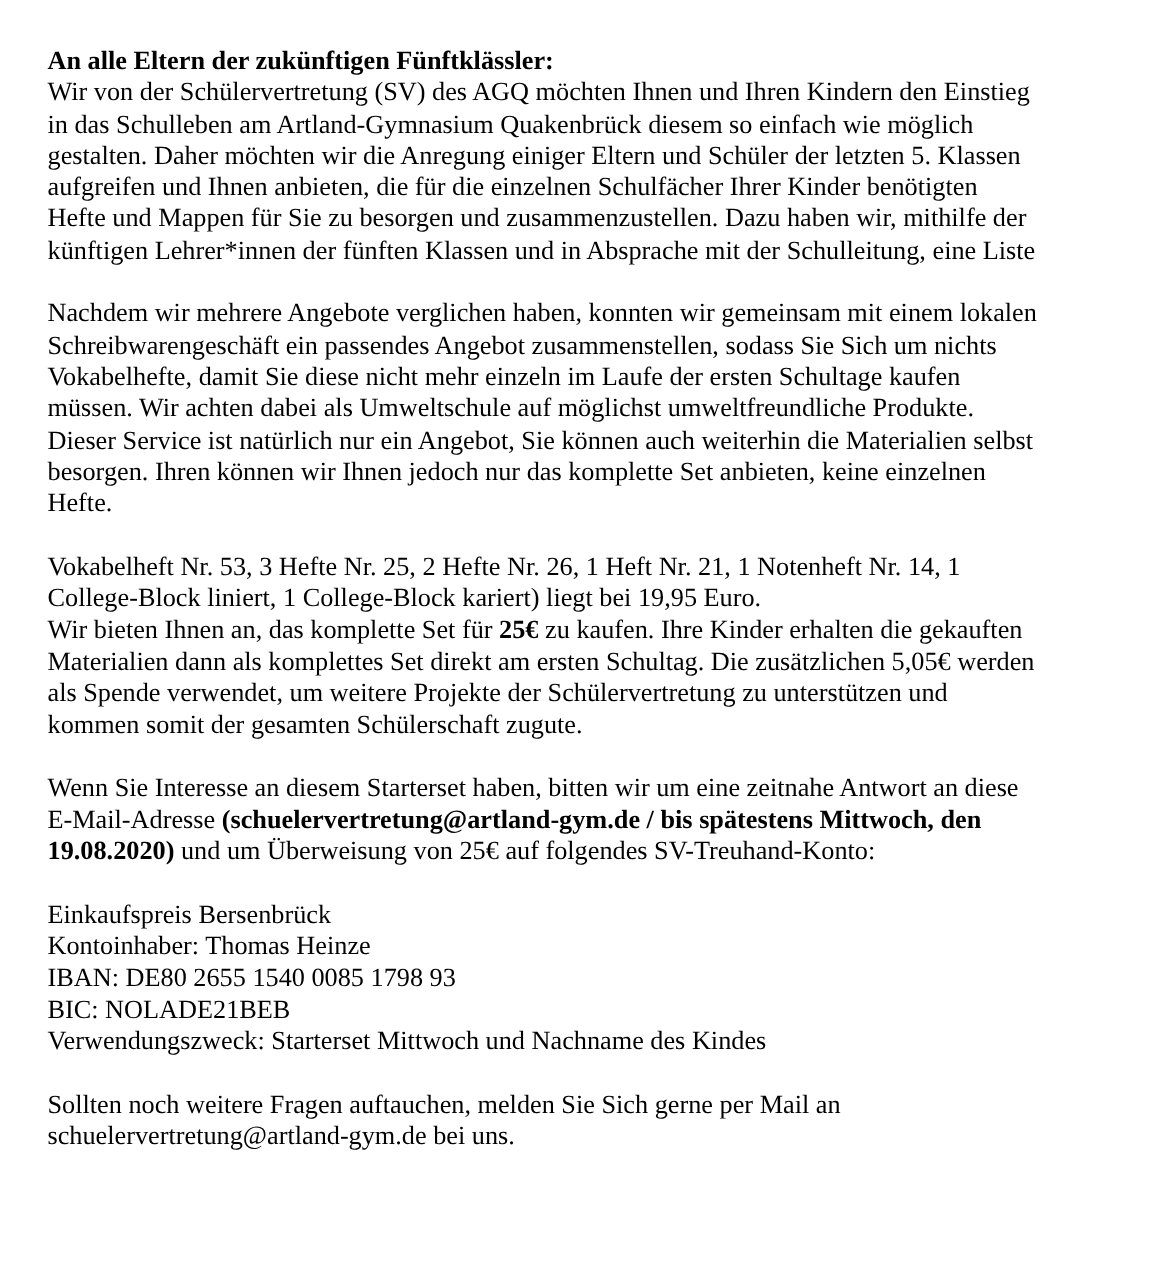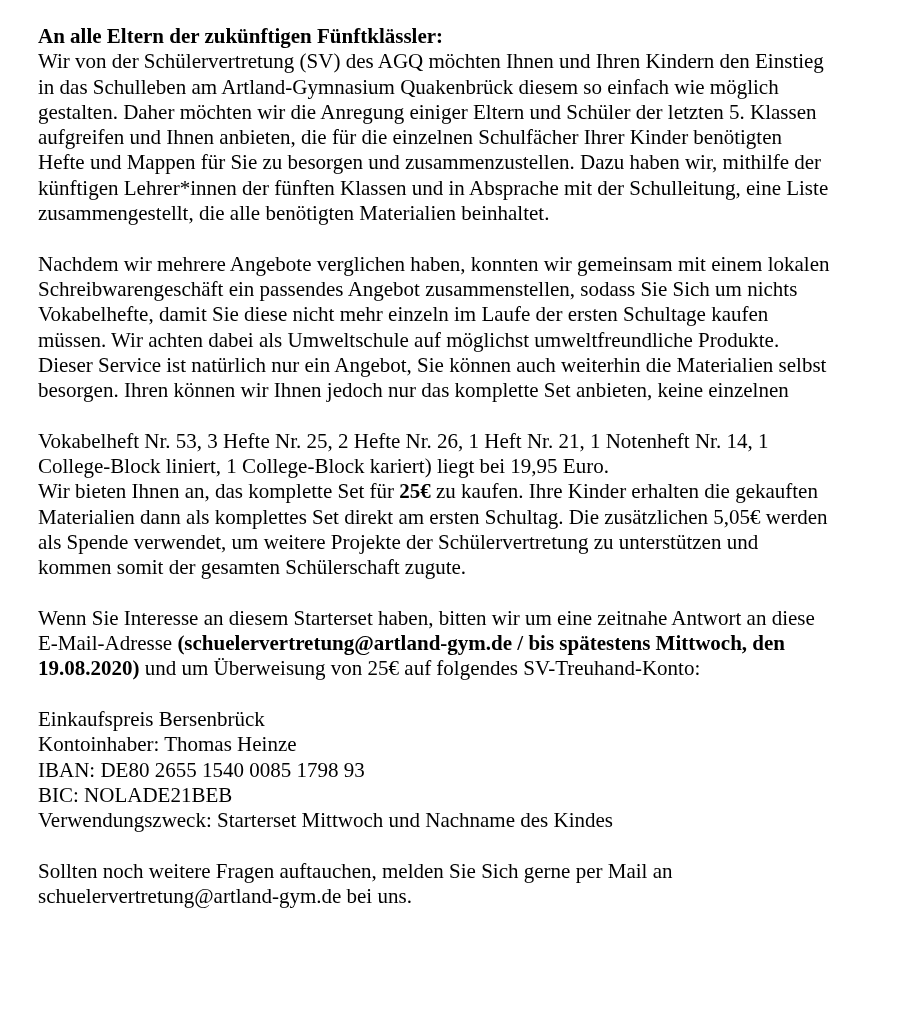--- a/index.html
+++ b/index.html
@@ -14,20 +14,21 @@
   }
   .document {
     box-sizing: border-box;
     width: 920px;
     height: 756px;
     padding: 24px 30px 0 38px;
     font-family: "Liberation Serif", "DejaVu Serif", serif;
     font-size: 21px;
     line-height: 25.3px;
     color: #000000;
+    margin-top: 12px;
   }
   .paragraph {
     margin: 0 0 25.3px 0;
   }
   .paragraph:last-child {
     margin-bottom: 0;
   }
   .line {
     white-space: pre;
     height: 25.3px;
@@ -42,29 +43,29 @@
 <div class="document">
   <div>
       <div class="paragraph">
         <div class="line"><span class="bold">An alle Eltern der zukünftigen Fünftklässler:</span></div>
         <div class="line"><span>Wir von der Schülervertretung (SV) des AGQ möchten Ihnen und Ihren Kindern den Einstieg</span></div>
         <div class="line"><span>in das Schulleben am Artland-Gymnasium Quakenbrück diesem so einfach wie möglich</span></div>
         <div class="line"><span>gestalten. Daher möchten wir die Anregung einiger Eltern und Schüler der letzten 5. Klassen</span></div>
         <div class="line"><span>aufgreifen und Ihnen anbieten, die für die einzelnen Schulfächer Ihrer Kinder benötigten</span></div>
         <div class="line"><span>Hefte und Mappen für Sie zu besorgen und zusammenzustellen. Dazu haben wir, mithilfe der</span></div>
         <div class="line"><span>künftigen Lehrer*innen der fünften Klassen und in Absprache mit der Schulleitung, eine Liste</span></div>
-        <div class="line"><span>zusammengestellt, die alle benötigten Materialien beinhaltet.</span></div>
       </div>
       <div class="paragraph">
         <div class="line"><span>Nachdem wir mehrere Angebote verglichen haben, konnten wir gemeinsam mit einem lokalen</span></div>
         <div class="line"><span>Schreibwarengeschäft ein passendes Angebot zusammenstellen, sodass Sie Sich um nichts</span></div>
         <div class="line"><span>Vokabelhefte, damit Sie diese nicht mehr einzeln im Laufe der ersten Schultage kaufen</span></div>
         <div class="line"><span>müssen. Wir achten dabei als Umweltschule auf möglichst umweltfreundliche Produkte.</span></div>
         <div class="line"><span>Dieser Service ist natürlich nur ein Angebot, Sie können auch weiterhin die Materialien selbst</span></div>
         <div class="line"><span>besorgen. Ihren können wir Ihnen jedoch nur das komplette Set anbieten, keine einzelnen</span></div>
+        <div class="line"><span>Hefte.</span></div>
       </div>
       <div class="paragraph">
         <div class="line"><span>Vokabelheft Nr. 53, 3 Hefte Nr. 25, 2 Hefte Nr. 26, 1 Heft Nr. 21, 1 Notenheft Nr. 14, 1</span></div>
         <div class="line"><span>College-Block liniert, 1 College-Block kariert) liegt bei 19,95 Euro.</span></div>
         <div class="line"><span>Wir bieten Ihnen an, das komplette Set für </span><span class="bold">25€</span><span> zu kaufen. Ihre Kinder erhalten die gekauften</span></div>
         <div class="line"><span>Materialien dann als komplettes Set direkt am ersten Schultag. Die zusätzlichen 5,05€ werden</span></div>
         <div class="line"><span>als Spende verwendet, um weitere Projekte der Schülervertretung zu unterstützen und</span></div>
         <div class="line"><span>kommen somit der gesamten Schülerschaft zugute.</span></div>
       </div>
       <div class="paragraph">

